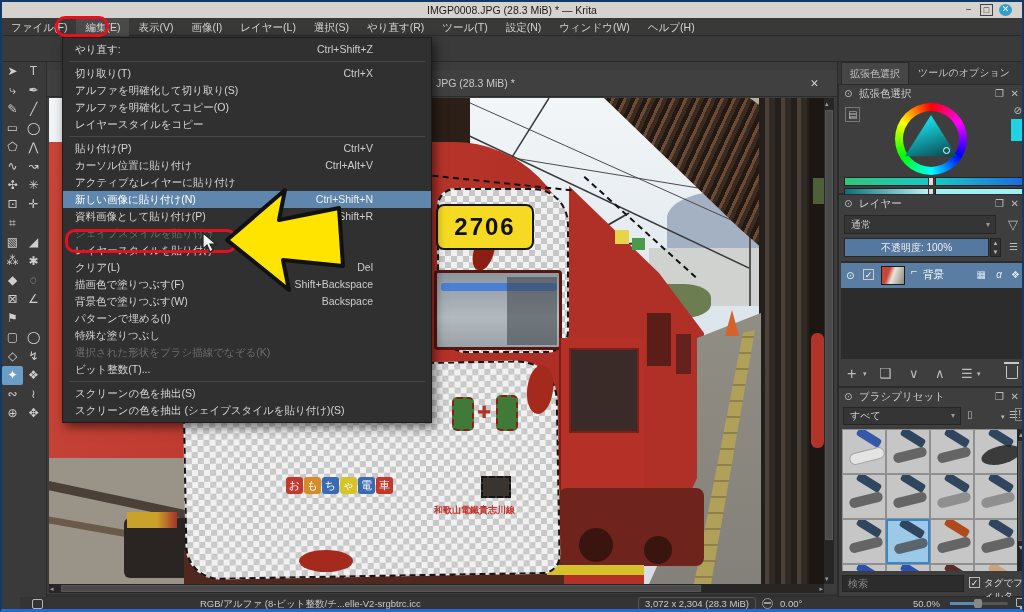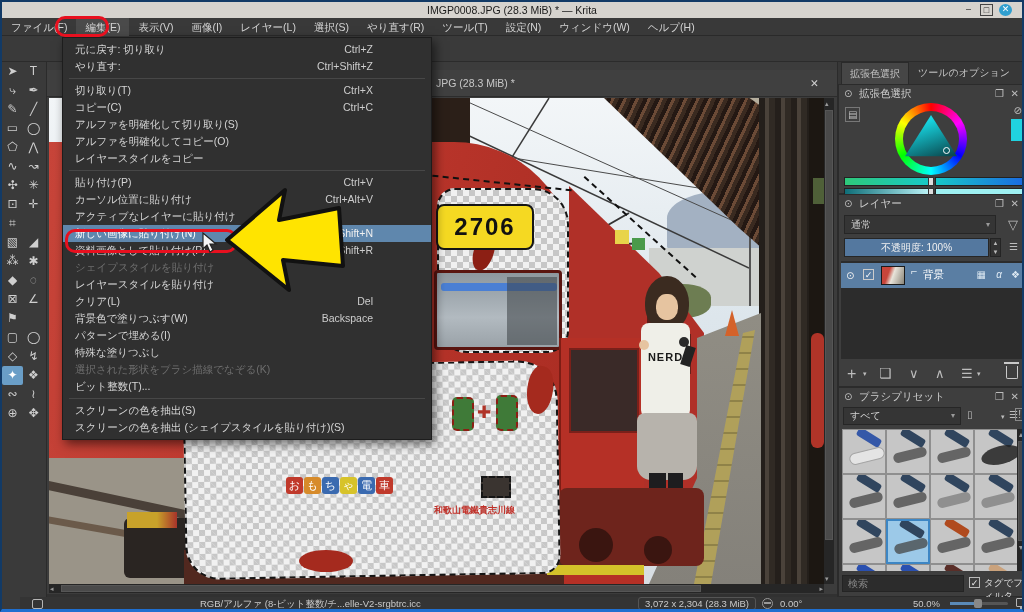--- a/index.html
+++ b/index.html
@@ -235,35 +235,20 @@
       </div>
 
       <div class="abs" style="left:510px;top:240px;width:85px;height:246px;background:#b53026;border-left:2px solid #7e1d15;">
         <div class="abs" style="left:8px;top:10px;width:70px;height:85px;background:#3a2a28;border:2px solid #7a201a;"></div>
       </div>
 
       <div class="abs" style="left:0;top:0;width:775px;height:486px;clip-path:polygon(648px 240px,712px 215px,712px 486px,600px 486px,648px 380px);background:linear-gradient(#9a978c,#84817a);"></div>
       <div class="abs" style="left:0;top:0;width:775px;height:486px;clip-path:polygon(694px 235px,706px 232px,662px 486px,645px 486px);background:repeating-linear-gradient(#b0a05a 0 14px,#8f8248 14px 16px);"></div>
       <div class="abs" style="left:676px;top:212px;width:0;height:0;border-left:7px solid transparent;border-right:7px solid transparent;border-bottom:26px solid #d4622a;"></div>
 
-      <div class="abs" style="left:580px;top:170px;width:75px;height:280px;">
-        <div class="abs" style="left:16px;top:8px;width:44px;height:54px;background:#3b2b20;border-radius:50% 50% 45% 45%;"></div>
-        <div class="abs" style="left:27px;top:26px;width:22px;height:26px;background:#e6c4a0;border-radius:45%;"></div>
-        <div class="abs" style="left:12px;top:55px;width:49px;height:95px;background:#efefe8;border-radius:8px;text-align:center;padding-top:28px;font-weight:bold;font-size:11px;letter-spacing:1px;color:#1a1a1a;">
-          <span>NERD</span>
-        </div>
-        <div class="abs" style="left:10px;top:72px;width:10px;height:10px;background:#e6c4a0;border-radius:50%;"></div>
-        <div class="abs" style="left:50px;top:69px;width:10px;height:10px;background:#2a2a2a;border-radius:50%;"></div>
-        <div class="abs" style="left:54px;top:78px;width:10px;height:20px;background:#222;transform:rotate(18deg);"></div>
-        <div class="abs" style="left:8px;top:145px;width:60px;height:67px;background:#b7b3ac;border-radius:8px 8px 14px 14px;"></div>
-        <div class="abs" style="left:20px;top:205px;width:17px;height:58px;background:#1d1d1f;"></div>
-        <div class="abs" style="left:39px;top:205px;width:15px;height:58px;background:#1d1d1f;"></div>
-        <div class="abs" style="left:18px;top:262px;width:18px;height:11px;background:#e8e8e6;border-radius:40%;"></div>
-        <div class="abs" style="left:38px;top:262px;width:17px;height:11px;background:#e8e8e6;border-radius:40%;"></div>
-      </div>
 
       <div class="abs" style="left:0;top:360px;width:140px;height:126px;background:#9a9488;"></div>
       <div class="abs" style="left:-10px;top:398px;width:160px;height:9px;background:#4a4038;transform:rotate(12deg);"></div>
       <div class="abs" style="left:-10px;top:430px;width:150px;height:7px;background:#6b5a4a;transform:rotate(10deg);"></div>
       <div class="abs" style="left:75px;top:420px;width:118px;height:60px;background:#2a2522;border-radius:6px;"></div>
       <div class="abs" style="left:78px;top:414px;width:50px;height:16px;background:linear-gradient(90deg,#c8a22a 60%,#a8332a);"></div>
 
       <div class="abs" style="left:135px;top:452px;width:380px;height:34px;background:#51281f;"></div>
       <div class="abs" style="left:510px;top:390px;width:145px;height:78px;background:#6e241c;border-radius:8px;"></div>
       <div class="abs" style="left:530px;top:430px;width:34px;height:34px;background:#3a1510;border-radius:50%;"></div>
@@ -294,37 +279,36 @@
       <div class="abs sarrow" style="right:1px;top:0;">▸</div>
     </div>
     <div class="abs scroll" style="left:777px;top:36px;width:10px;height:486px;">
       <div class="abs sarrow" style="left:1px;top:1px;">▴</div>
       <div class="abs thumb" style="left:1px;top:12px;width:8px;height:430px;"></div>
       <div class="abs sarrow" style="left:1px;bottom:1px;">▾</div>
     </div>
   </div>
 
   <div id="editmenu" class="abs">
-    <div class="mrow"><span>元に戻す: 切り取り</span><span class="sc">Ctrl+Z</span></div>
     <div class="mrow"><span>やり直す:</span><span class="sc">Ctrl+Shift+Z</span></div>
     <div class="sep"></div>
     <div class="mrow"><span>切り取り(T)</span><span class="sc">Ctrl+X</span></div>
-    <div class="mrow"><span>コピー(C)</span><span class="sc">Ctrl+C</span></div>
     <div class="mrow"><span>アルファを明確化して切り取り(S)</span></div>
     <div class="mrow"><span>アルファを明確化してコピー(O)</span></div>
     <div class="mrow"><span>レイヤースタイルをコピー</span></div>
     <div class="sep"></div>
     <div class="mrow"><span>貼り付け(P)</span><span class="sc">Ctrl+V</span></div>
     <div class="mrow"><span>カーソル位置に貼り付け</span><span class="sc">Ctrl+Alt+V</span></div>
     <div class="mrow"><span>アクティブなレイヤーに貼り付け</span></div>
     <div class="mrow hl"><span>新しい画像に貼り付け(N)</span><span class="sc">Ctrl+Shift+N</span></div>
     <div class="mrow"><span>資料画像として貼り付け(P)</span><span class="sc">Ctrl+Shift+R</span></div>
     <div class="mrow dis"><span>シェイプスタイルを貼り付け</span></div>
     <div class="mrow"><span>レイヤースタイルを貼り付け</span></div>
     <div class="mrow"><span>クリア(L)</span><span class="sc">Del</span></div>
+    <div class="mrow"><span>描画色で塗りつぶす(F)</span><span class="sc">Shift+Backspace</span></div>
     <div class="mrow"><span>背景色で塗りつぶす(W)</span><span class="sc">Backspace</span></div>
     <div class="mrow"><span>パターンで埋める(I)</span></div>
     <div class="mrow"><span>特殊な塗りつぶし</span></div>
     <div class="mrow dis"><span>選択された形状をブラシ描線でなぞる(K)</span></div>
     <div class="mrow"><span>ビット整数(T)...</span></div>
     <div class="sep"></div>
     <div class="mrow"><span>スクリーンの色を抽出(S)</span></div>
     <div class="mrow"><span>スクリーンの色を抽出 (シェイプスタイルを貼り付け)(S)</span></div>
   </div>
 

